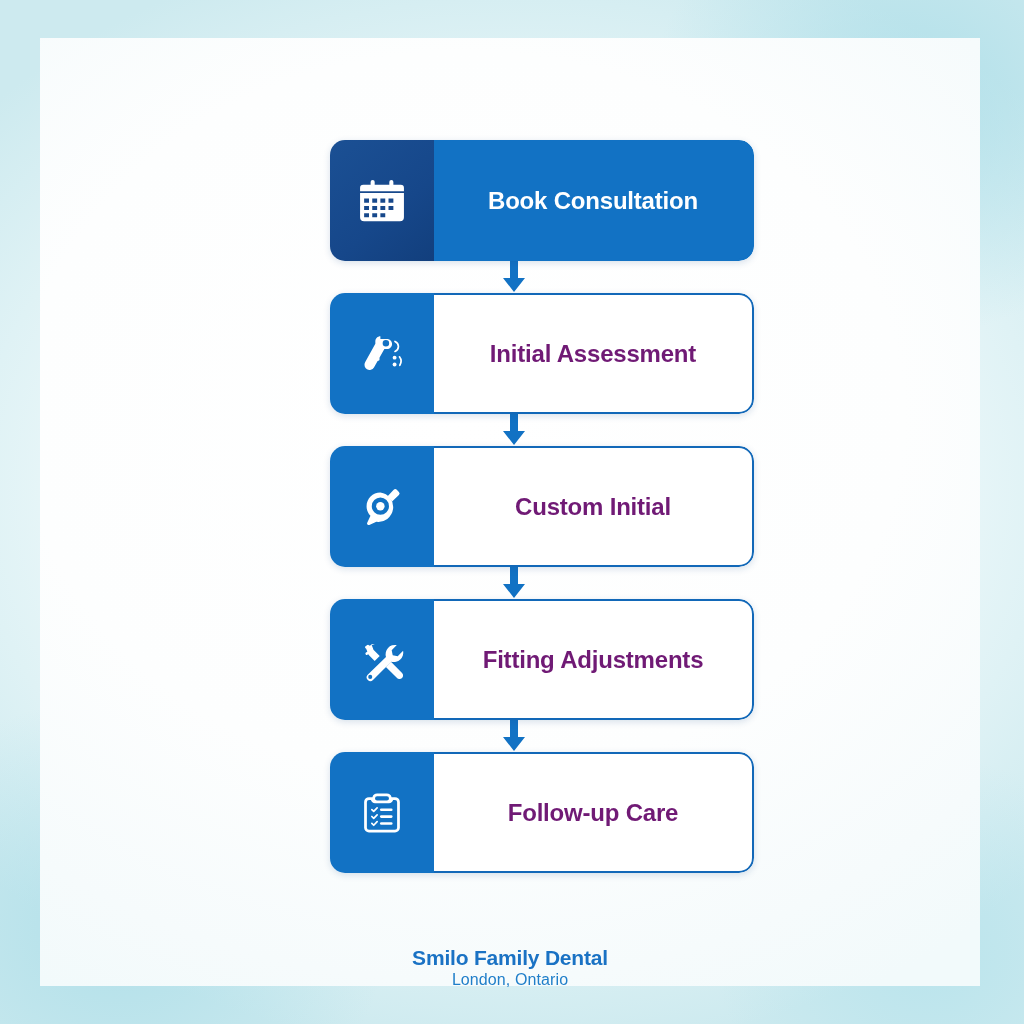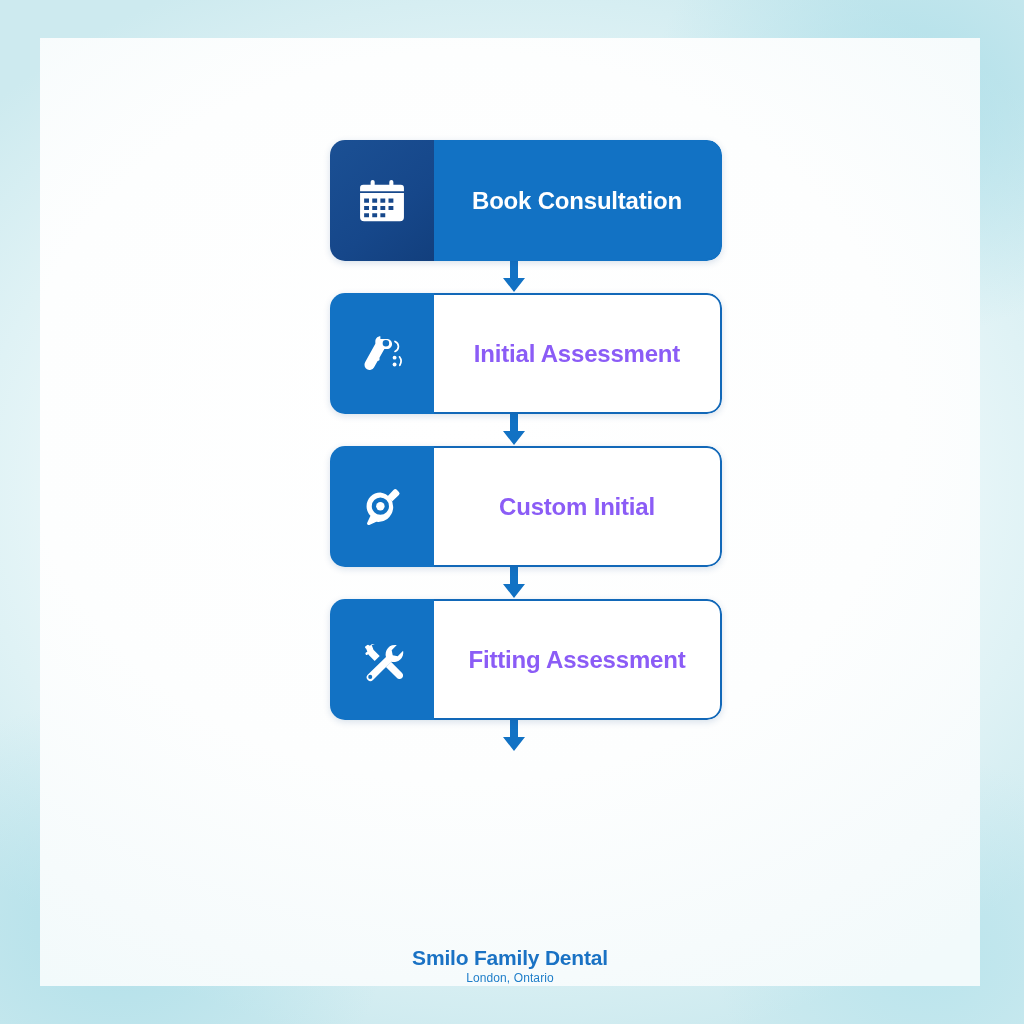--- a/index.html
+++ b/index.html
@@ -63,21 +63,21 @@
     left: 290px;
     top: 102px;
     width: 370px;
   }
 
   
   .card {
     position: relative;
     display: flex;
     align-items: stretch;
-    width: 392px;
+    width: 424px;
     height: 121px;
     border-radius: 15px;
     overflow: hidden;
     box-shadow: 0 2px 7px rgba(20,70,130,0.16);
     justify-content: space-between;
   }
 
   .card-icon {
     flex: 0 0 104px;
     background: #1272c4;
@@ -95,21 +95,21 @@
     display: flex;
     align-items: center;
     justify-content: center;
     padding: 0 10px;
   }
 
   .card-label {
     font-size: 24px;
     font-weight: 600;
     letter-spacing: -0.2px;
-    color: #8b5cf6;
+    color: #701a75;
     white-space: nowrap;
   }
 
   
   .card.primary .card-icon {
     background: linear-gradient(135deg, #174a8c 0%, #134a8e 55%, #0f4versa 100%);
     background: linear-gradient(140deg, #1b5094 0%, #16478a 60%, #123f7d 100%);
   }
   .card.primary .card-body {
     background: #1272c4;
@@ -160,21 +160,21 @@
     text-align: center;
   }
   .footer-title {
     font-size: 21px;
     font-weight: 600;
     color: #1a72c4;
     letter-spacing: -0.2px;
     line-height: 1.12;
   }
   .footer-sub {
-    font-size: 12px;
+    font-size: 16px;
     font-weight: 500;
     color: #1f7ec9;
     letter-spacing: 0.1px;
     margin-top: 1px;
   }
 </style>
 </head>
 <body>
 
 <div class="poster">
@@ -252,30 +252,46 @@
           <svg class="icon-svg" viewBox="0 0 64 64">
             <path d="M50.2 13.6a11.6 11.6 0 0 0-13.3 14.7L14.4 50.2a4.6 4.6 0 0 0 6.5 6.5L43.4 34a11.6 11.6 0 0 0 14.6-13.4l-6.7 6.7-6.1-1.3-1.3-6.1 6.3-6.3z"></path>
             <path d="M23.3 12.4l-9.6 2.6a2 2 0 0 0-1.3 2.7l3 7.9 7.6 7.6 6.2-6.2-7.7-7.7-2.6-6.9z"></path>
             <path d="M36.8 40.5l6.2-6.2 13.4 13.4a4.4 4.4 0 1 1-6.2 6.2L36.8 40.5z"></path>
             <rect x="11" y="14" width="5.4" height="3.2" rx="1.4" transform="rotate(-32 13.7 15.6)"></rect>
             <rect x="11.4" y="21.6" width="6.6" height="3.2" rx="1.4" transform="rotate(-32 14.7 23.2)"></rect>
             <circle cx="17.5" cy="52.8" r="2.5" style="fill:#1272c4"></circle>
           </svg>
         </div>
         <div class="card-body">
-          <span class="card-label">Fitting Assessment</span>
-        </div>
-      </div>
-
-      <div class="arrow">
-        <svg viewBox="0 0 30 32">
-          <path d="M11 0h8v17h7L15 31 4 17h7z"></path>
-        </svg>
-      </div>
-
+          <span class="card-label">Fitting Adjustments</span>
+        </div>
+      </div>
+
+      <div class="arrow">
+        <svg viewBox="0 0 30 32">
+          <path d="M11 0h8v17h7L15 31 4 17h7z"></path>
+        </svg>
+      </div>
+
+      <div class="card">
+        <div class="card-icon">
+          <svg class="icon-svg" viewBox="0 0 64 64">
+            <path d="M26 8a6 6 0 0 0-5.8 4.5H16a6 6 0 0 0-6 6V50a6 6 0 0 0 6 6h32a6 6 0 0 0 6-6V18.5a6 6 0 0 0-6-6h-4.2A6 6 0 0 0 38 8h-12zm0 3.4h12a2.6 2.6 0 0 1 0 5.2H26a2.6 2.6 0 0 1 0-5.2zM16 15.9h2.3a6 6 0 0 0 5.1 4.1h17.2a6 6 0 0 0 5.1-4.1H48a2.6 2.6 0 0 1 2.6 2.6V50A2.6 2.6 0 0 1 48 52.6H16A2.6 2.6 0 0 1 13.4 50V18.5A2.6 2.6 0 0 1 16 15.9z"></path>
+            <path class="stroked" d="M19.5 27.8l2.3 2.3 4.2-4.4"></path>
+            <rect x="29.5" y="26.4" width="15.5" height="3.1" rx="1.55"></rect>
+            <path class="stroked" d="M19.5 36.3l2.3 2.3 4.2-4.4"></path>
+            <rect x="29.5" y="34.9" width="15.5" height="3.1" rx="1.55"></rect>
+            <path class="stroked" d="M19.5 44.8l2.3 2.3 4.2-4.4"></path>
+            <rect x="29.5" y="43.4" width="15.5" height="3.1" rx="1.55"></rect>
+          </svg>
+        </div>
+        <div class="card-body">
+          <span class="card-label">Follow-up Care</span>
+        </div>
+      </div>
 
     </div>
 
     <div class="footer">
       <div class="footer-title">Smilo Family Dental</div>
       <div class="footer-sub">London, Ontario</div>
     </div>
 
   </div>
 </div>

